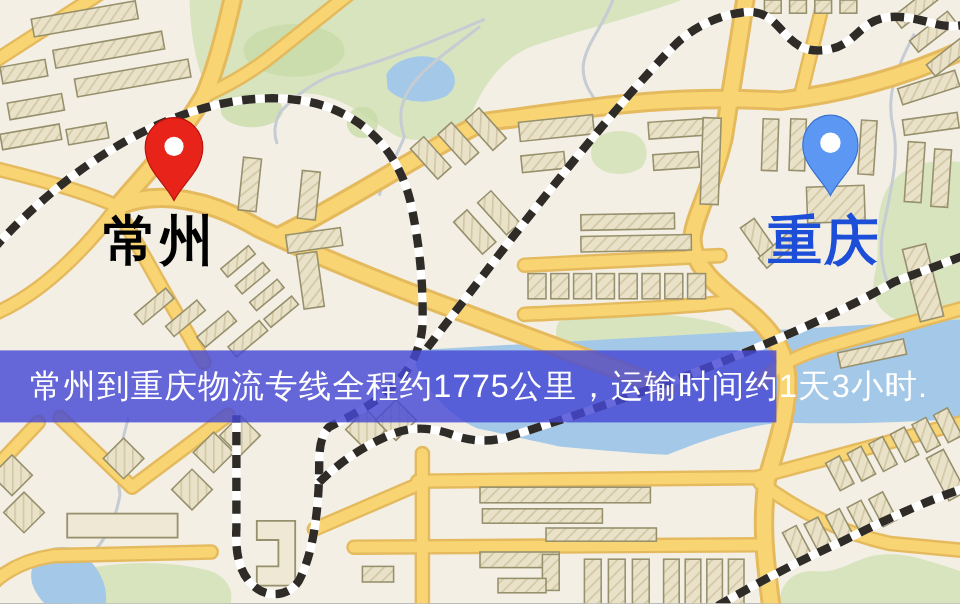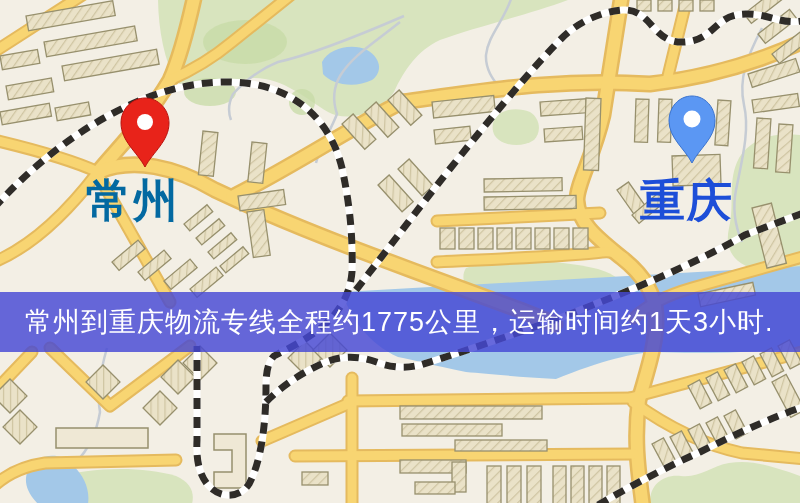--- a/index.html
+++ b/index.html
@@ -15,23 +15,23 @@
   .stream{fill:none;stroke:#c6ccd4;stroke-width:2.5px;}
   .bld{fill:url(#hatch);stroke:#97906d;stroke-width:1.3px;}
   .bld-plain{fill:#efe8d5;stroke:#97906d;stroke-width:1.5px;}
   .park{fill:#d8e4be;stroke:none;}
   .park-dark{fill:#c7dba6;opacity:.75;}
   .water{fill:#a3c8e8;stroke:none;}
   .pin-red{stroke:#b8120e;stroke-width:1;}
   .pin-blue{stroke:#3a73cf;stroke-width:1;}
   .city-label{position:absolute;font-size:45px;font-weight:700;line-height:1;
               letter-spacing:2px;white-space:nowrap;}
-  .origin-label{left:86px;top:178px;color:#0369a1;}
+  .origin-label{left:86px;top:178px;color:#000000;}
   .dest-label{left:640px;top:178px;color:#1d4ed8;}
-  .banner{position:absolute;left:0;top:292px;width:800px;height:60px;
+  .banner{position:absolute;left:0;top:292px;width:647px;height:60px;
           background:rgba(70,72,212,0.82);display:flex;align-items:center;}
   .banner-text{color:#ffffff;font-size:27px;padding-left:25px;letter-spacing:1px;
                white-space:nowrap;}
 </style>
 </head>
 <body>
 
 <div class="stage">
 
   <svg width="800" height="503" viewBox="0 0 800 503">

